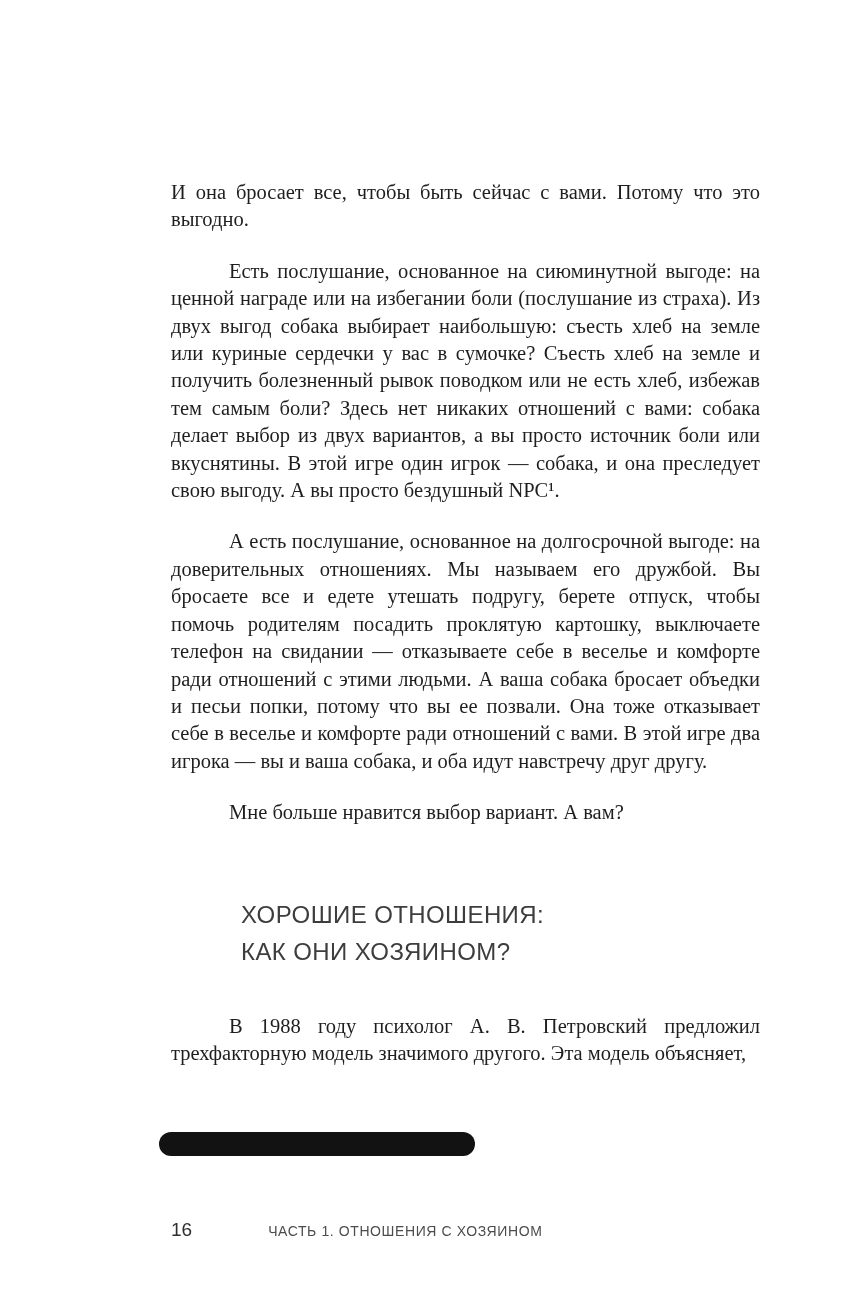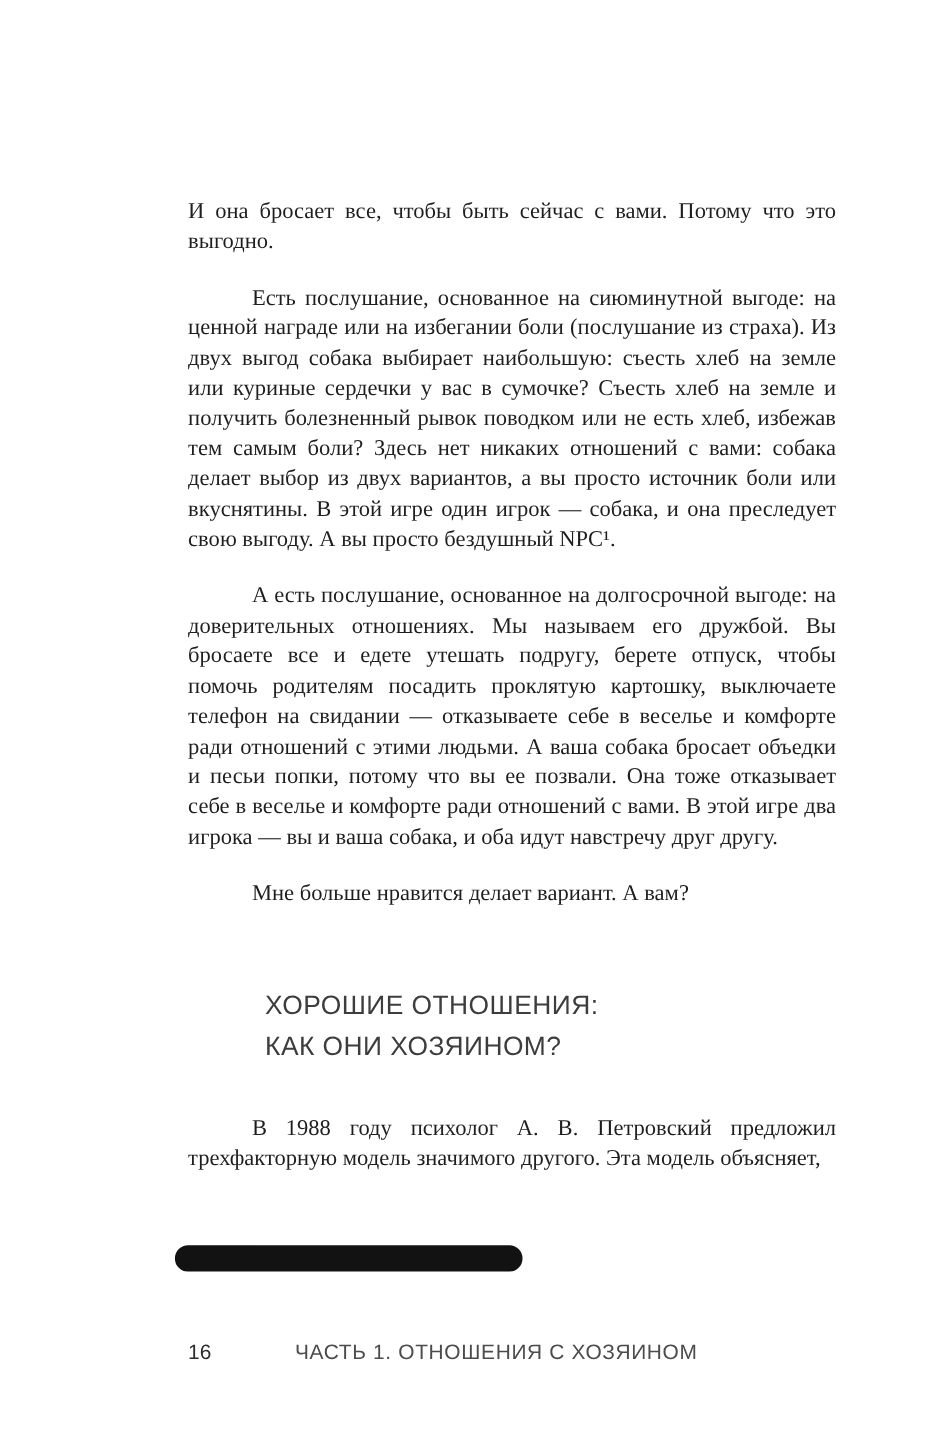--- a/index.html
+++ b/index.html
@@ -68,36 +68,36 @@
       width: 637px;
       font-family: "Liberation Sans", sans-serif;
       display: flex;
       align-items: baseline;
     }
     .page-number {
       font-size: 19px;
       color: #2e2e2e;
     }
     .running-title {
-      font-size: 19px;
+      font-size: 14px;
       color: #4c4c4c;
       letter-spacing: 0.6px;
       margin-left: 52px;
     }
   </style>
 </head>
 <body>
 
 <div class="page">
 
   <div class="text-block">
     <p class="first">И она бросает все, чтобы быть сейчас с вами. Потому что это выгодно.</p>
     <p>Есть послушание, основанное на сиюминутной выгоде: на ценной награде или на избегании боли (послушание из страха). Из двух выгод собака выбирает наибольшую: съесть хлеб на земле или куриные сердечки у вас в сумочке? Съесть хлеб на земле и получить болезненный рывок поводком или не есть хлеб, избежав тем самым боли? Здесь нет никаких отношений с вами: собака делает выбор из двух вариантов, а вы просто источник боли или вкуснятины. В этой игре один игрок — собака, и она преследует свою выгоду. А вы просто бездушный NPC¹.</p>
     <p>А есть послушание, основанное на долгосрочной выгоде: на доверительных отношениях. Мы называем его дружбой. Вы бросаете все и едете утешать подругу, берете отпуск, чтобы помочь родителям посадить проклятую картошку, выключаете телефон на свидании — отказываете себе в веселье и комфорте ради отношений с этими людьми. А ваша собака бросает объедки и песьи попки, потому что вы ее позвали. Она тоже отказывает себе в веселье и комфорте ради отношений с вами. В этой игре два игрока — вы и ваша собака, и оба идут навстречу друг другу.</p>
-    <p>Мне больше нравится делает вариант. А вам?</p>
+    <p>Мне больше нравится выбор вариант. А вам?</p>
 
     <h2 class="section-heading">
       <span>ХОРОШИЕ ОТНОШЕНИЯ:</span><br>
       <span>КАК ОНИ ХОЗЯИНОМ?</span>
     </h2>
 
     <p>В 1988 году психолог А. В. Петровский предложил трехфакторную модель значимого другого. Эта модель объясняет,</p>
   </div>
 
   <div class="footnote-block">

